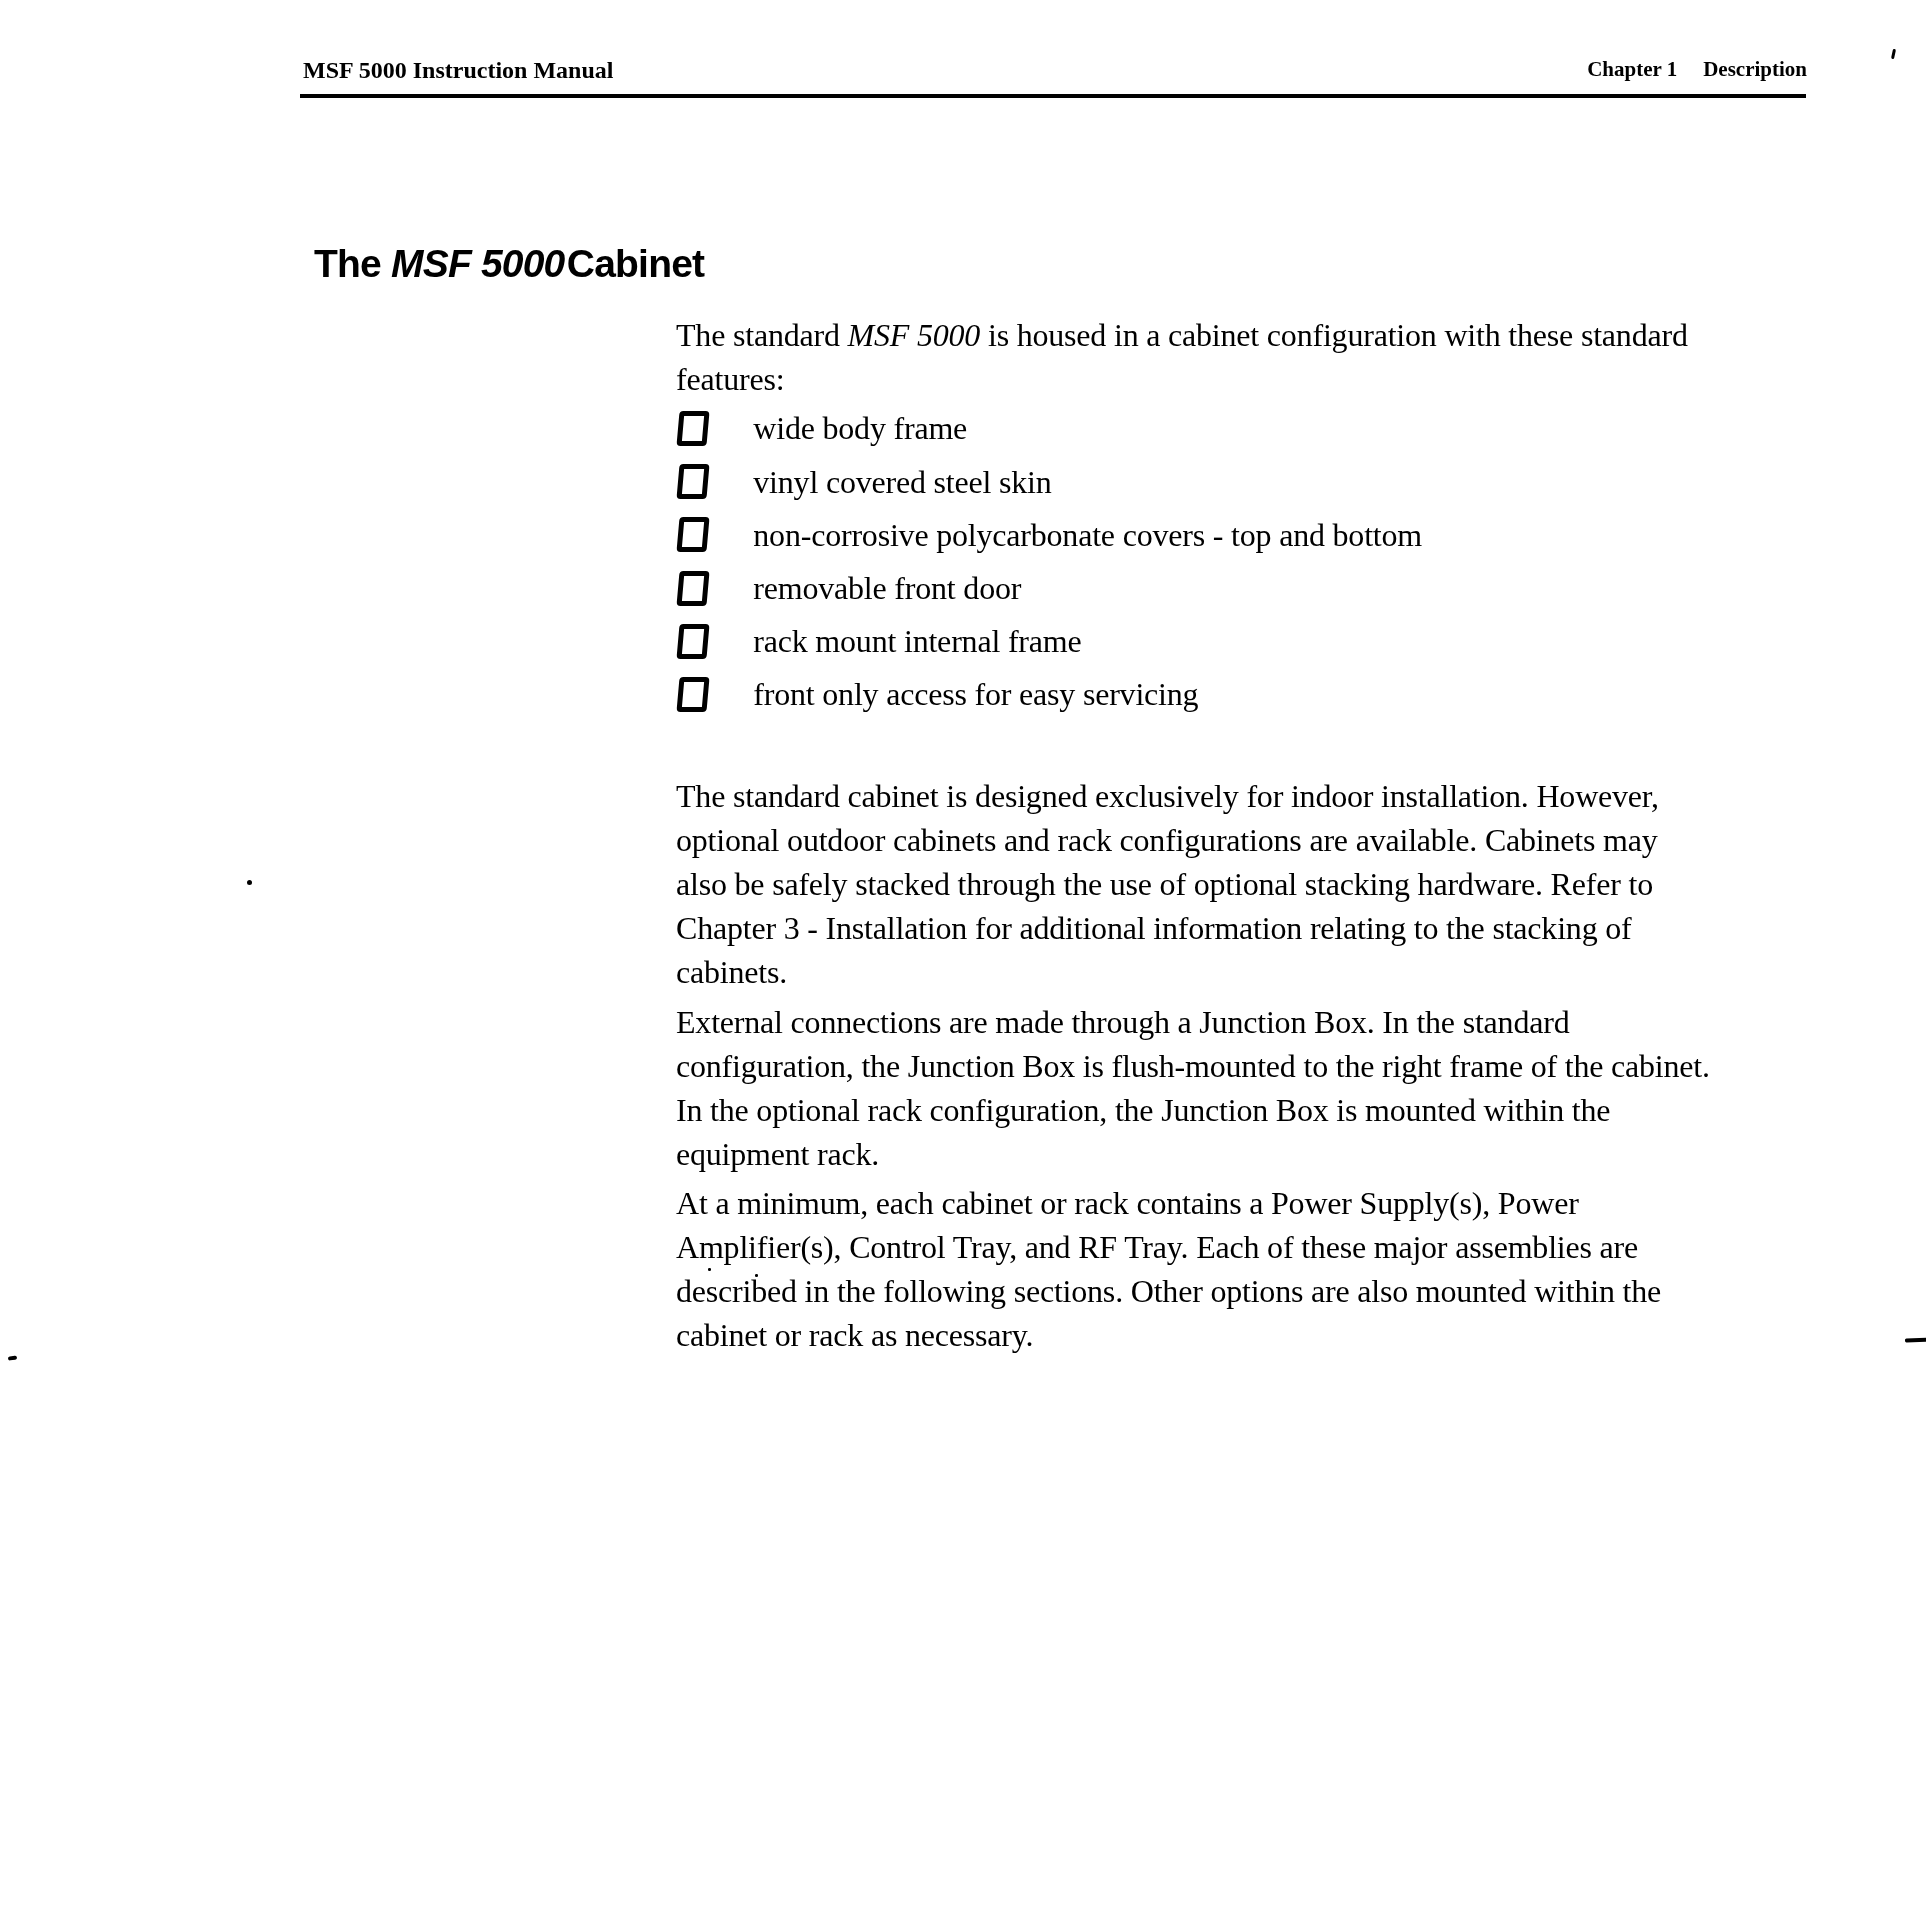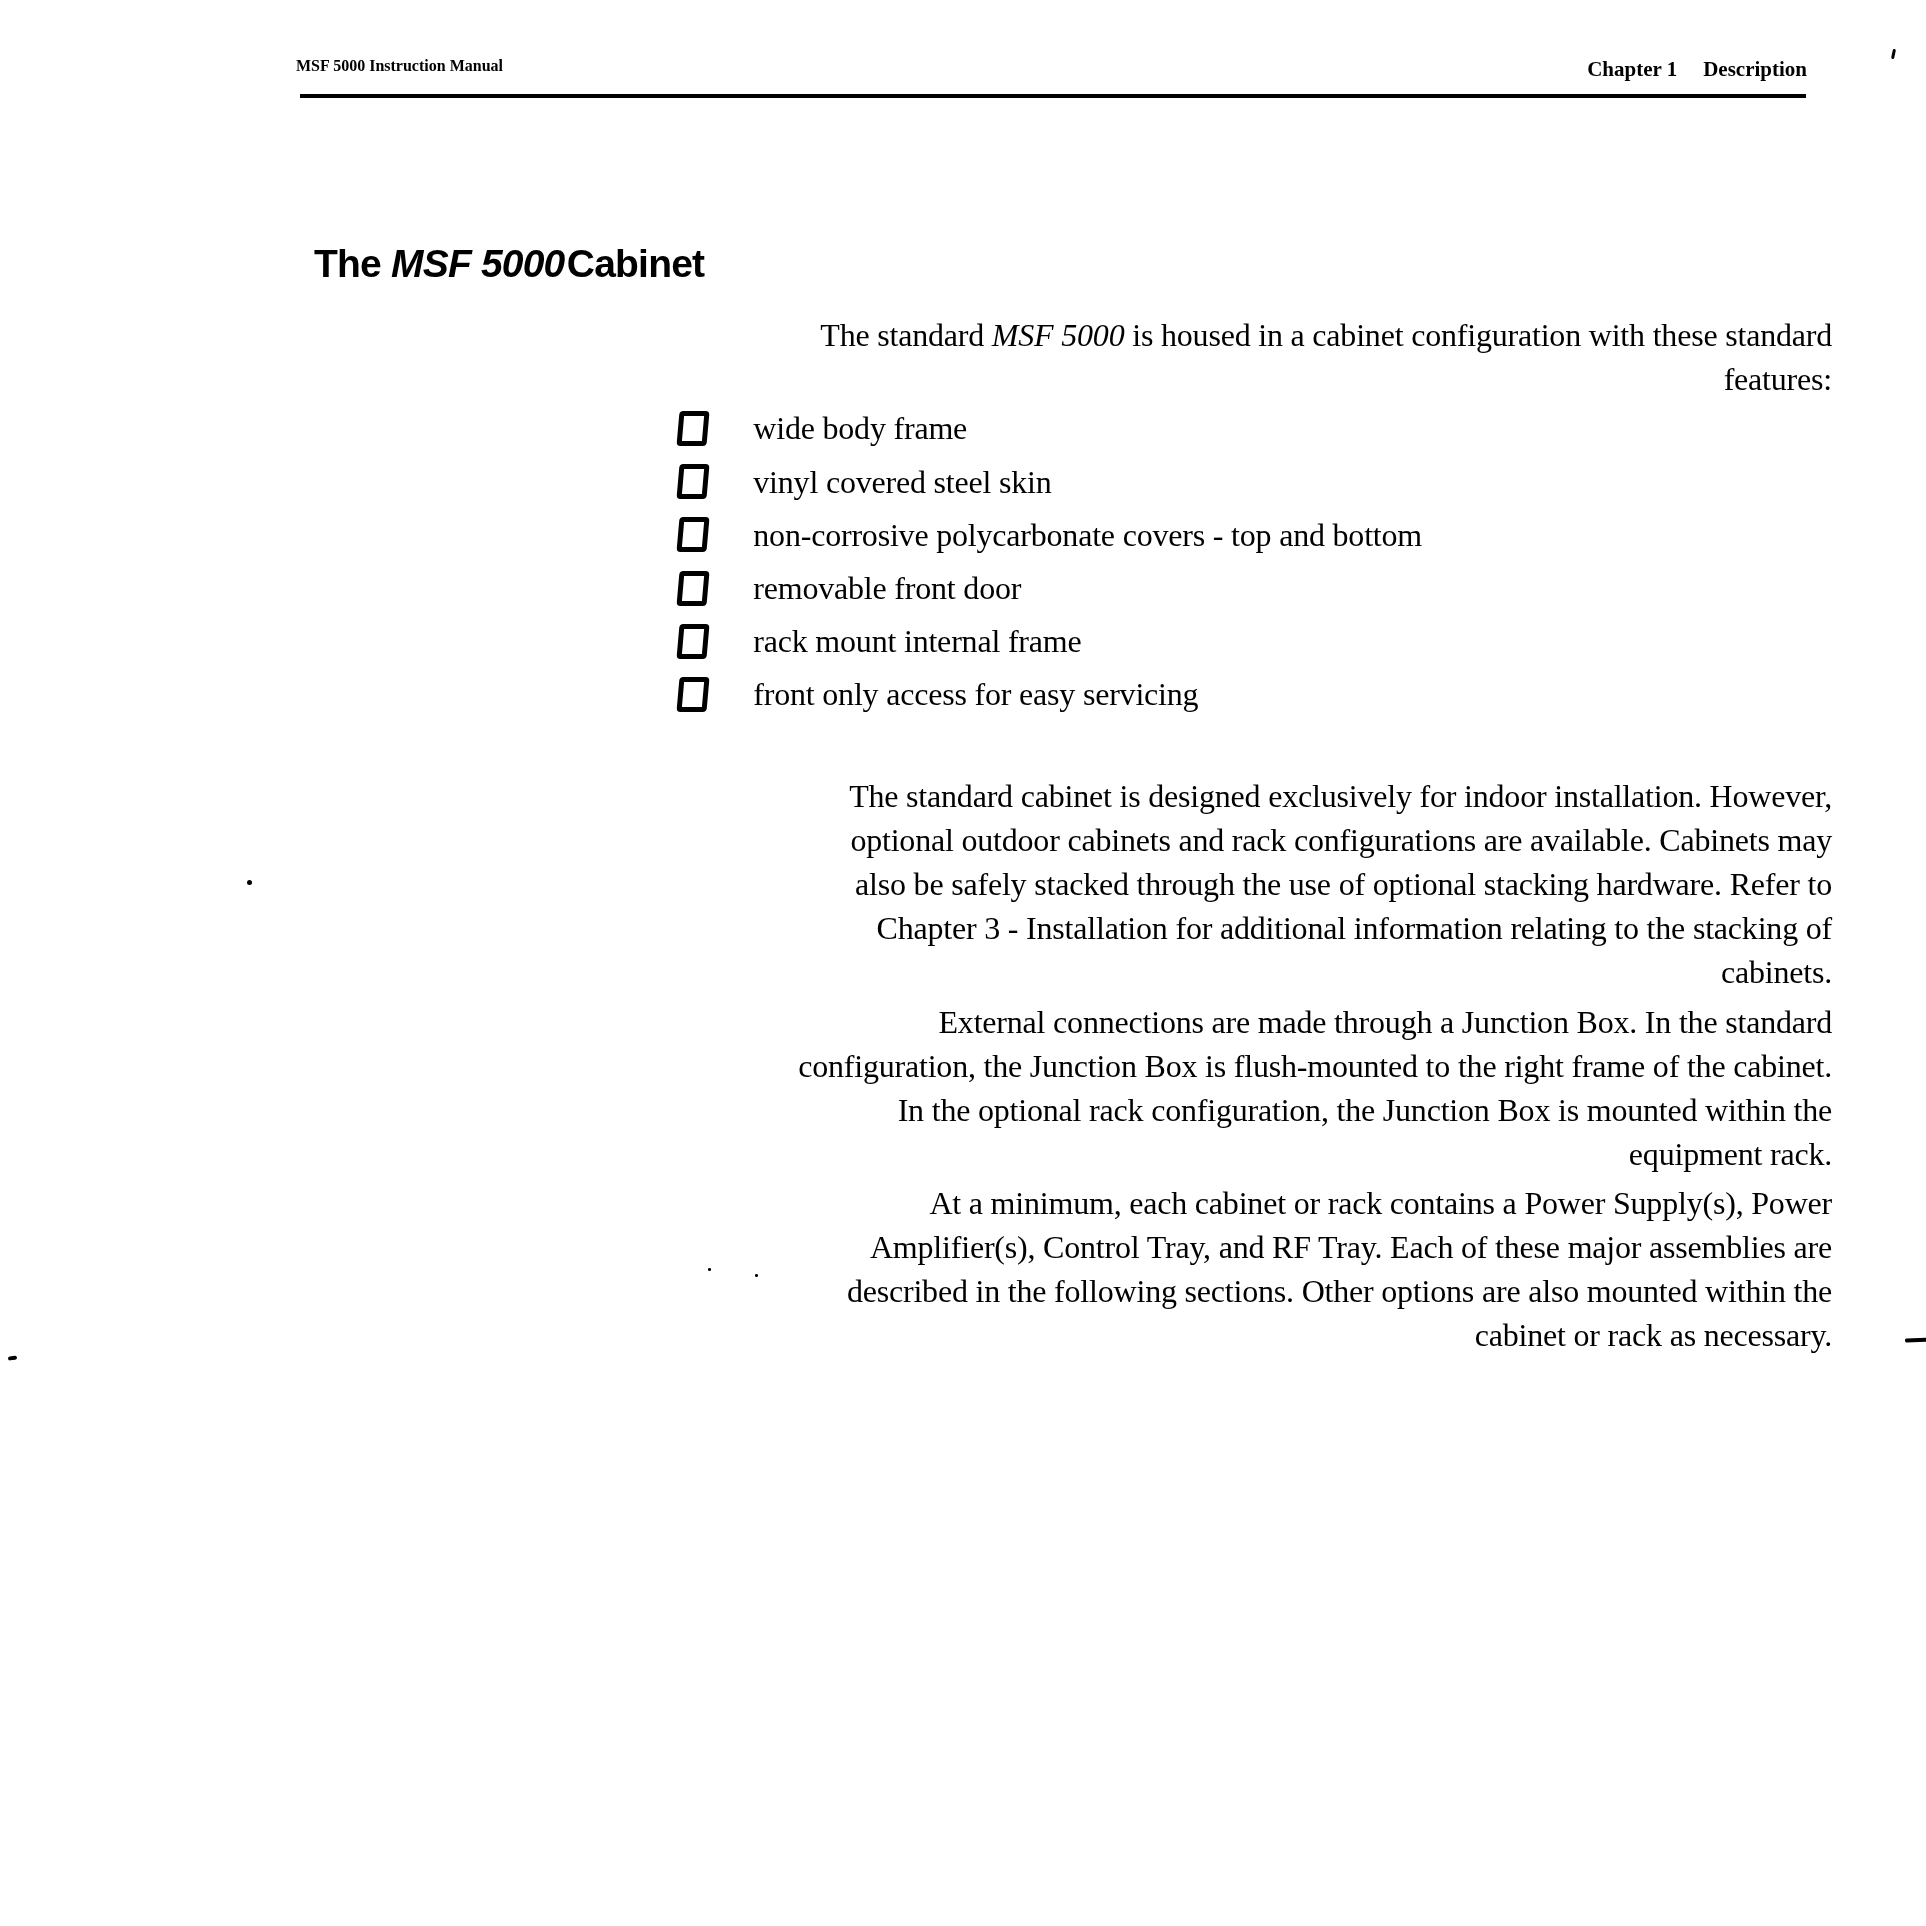--- a/index.html
+++ b/index.html
@@ -6,43 +6,43 @@
   .page{
     position:relative;
     width:1940px;height:2555px;
     background:#ffffff;
     color:#000;
     font-family:"Liberation Serif","DejaVu Serif",serif;
     overflow:hidden;
   }
   
   .hdr-left{
-    position:absolute;left:296px;top:57px;
-    font-size:16px;font-weight:bold;white-space:nowrap;
+    position:absolute;left:303px;top:57px;
+    font-size:24px;font-weight:bold;white-space:nowrap;
   }
   .hdr-right{
     position:absolute;right:133px;top:57px;
     font-size:21px;font-weight:bold;white-space:nowrap;text-align:right;
   }
   .hdr-right .sec{margin-left:26px;text-align:right;}
   .hdr-rule{
     position:absolute;left:300px;top:94px;width:1506px;height:3.9px;
     background:#000;
   }
   
   .title{
     position:absolute;left:302px;top:230px;margin:12px;
     font-family:"Liberation Sans","DejaVu Sans",sans-serif;
     font-size:39px;font-weight:bold;letter-spacing:-0.8px;white-space:nowrap;
   }
   .title .model{font-style:italic;margin-right:2.3px;}
   
   .bodycol{
     position:absolute;left:676px;top:313px;width:1156px;
-    font-size:32px;letter-spacing:-0.2px;text-align:right;
+    font-size:32px;letter-spacing:-0.2px;
   }
   .line{line-height:44px;white-space:nowrap;}
   .intro{margin:0 0 14px 0;}
   .intro .model{font-style:italic;}
   .features{list-style:none;margin:0 0 58px 0;padding:0;}
   .features li{
     display:flex;align-items:flex-start;
     line-height:44px;margin-bottom:9.2px;white-space:nowrap;
   }
   .bullet-box{

